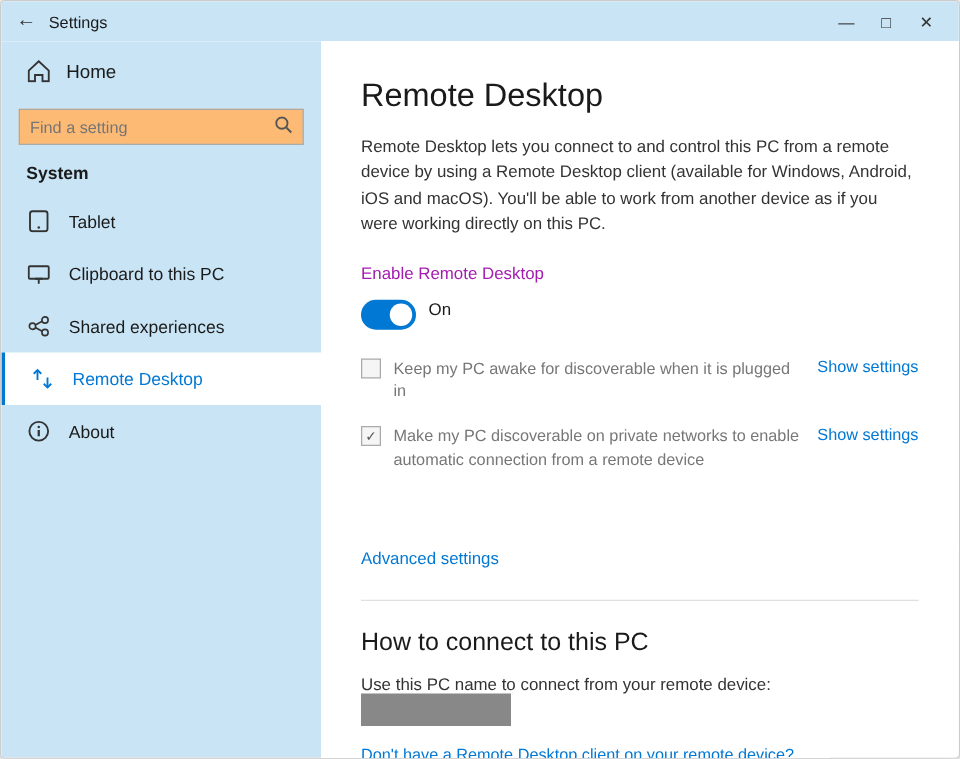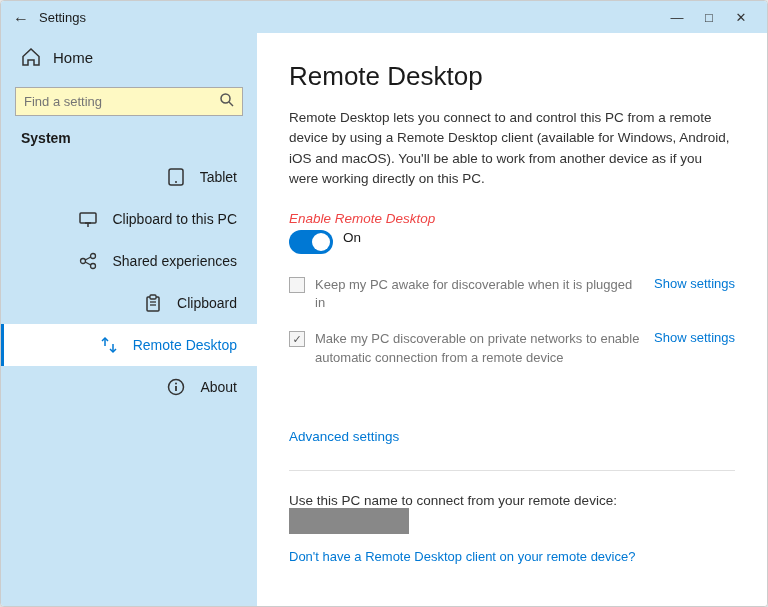--- a/index.html
+++ b/index.html
@@ -81,21 +81,21 @@
       gap: 12px;
       padding: 14px 20px;
       cursor: pointer;
       font-size: 15px;
       color: #1a1a1a;
     }
     .search-box {
       margin: 6px 14px 10px 14px;
       display: flex;
       align-items: center;
-      background: #fef9c3;
+      background: #fdba74;
       border: 1px solid #aaa;
       padding: 5px 8px;
       gap: 6px;
     }
     .search-input {
       border: none;
       outline: none;
       background: transparent;
       flex: 1;
       font-size: 13px;
@@ -109,21 +109,20 @@
     }
     .nav-item {
       display: flex;
       align-items: center;
       gap: 14px;
       padding: 11px 20px;
       cursor: pointer;
       font-size: 14px;
       color: #1a1a1a;
       position: relative;
-      justify-content: flex-end;
     }
     .nav-item.active {
       background: #fff;
       border-left: 3px solid #0078d4;
     }
     .nav-item.active .nav-label { color: #0078d4; font-weight: 500; }
     .nav-icon {
       width: 20px;
       height: 20px;
       display: flex;
@@ -147,23 +146,22 @@
     }
     .page-desc {
       font-size: 13.5px;
       color: #333;
       line-height: 1.5;
       margin-bottom: 22px;
     }
     .section-label {
       font-size: 13.5px;
       font-weight: 500;
-      color: #ef4444;
-      margin-bottom: 4px;
-      font-style: italic;
+      color: #a21caf;
+      margin-bottom: 14px;
     }
     .toggle-row {
       display: flex;
       gap: 10px;
       margin-bottom: 22px;
     }
     .toggle {
       width: 44px;
       height: 24px;
       background: #0078d4;
@@ -339,31 +337,20 @@
             <circle cx="14" cy="4" r="2.5" stroke="#333" stroke-width="1.3"></circle>
             <circle cx="4" cy="9" r="2.5" stroke="#333" stroke-width="1.3"></circle>
             <circle cx="14" cy="14" r="2.5" stroke="#333" stroke-width="1.3"></circle>
             <line x1="6.2" y1="8" x2="11.8" y2="5" stroke="#333" stroke-width="1.3"></line>
             <line x1="6.2" y1="10" x2="11.8" y2="13" stroke="#333" stroke-width="1.3"></line>
           </svg>
         </div>
         <span class="nav-label">Shared experiences</span>
       </div>
 
-      <div class="nav-item">
-        <div class="nav-icon">
-          <svg width="18" height="18" viewBox="0 0 18 18" fill="none">
-            <rect x="3" y="3" width="12" height="14" rx="1" stroke="#333" stroke-width="1.5"></rect>
-            <rect x="6" y="1" width="6" height="4" rx="1" stroke="#333" stroke-width="1.3" fill="#c8e4f5"></rect>
-            <line x1="6" y1="8" x2="12" y2="8" stroke="#333" stroke-width="1.3"></line>
-            <line x1="6" y1="11" x2="12" y2="11" stroke="#333" stroke-width="1.3"></line>
-          </svg>
-        </div>
-        <span class="nav-label">Clipboard</span>
-      </div>
 
       <div class="nav-item active">
         <div class="nav-icon">
           <svg width="18" height="18" viewBox="0 0 18 18" fill="none">
             <path d="M2 5L5 2L8 5" stroke="#0078d4" stroke-width="1.5" fill="none"></path>
             <path d="M16 13L13 16L10 13" stroke="#0078d4" stroke-width="1.5" fill="none"></path>
             <line x1="5" y1="2" x2="5" y2="10" stroke="#0078d4" stroke-width="1.5"></line>
             <line x1="13" y1="16" x2="13" y2="8" stroke="#0078d4" stroke-width="1.5"></line>
           </svg>
         </div>
@@ -409,18 +396,19 @@
         <div class="option-text-area">
           <span class="option-text">Make my PC discoverable on private networks to enable automatic connection from a remote device</span>
         </div>
         <a class="show-settings-link">Show settings</a>
       </div>
 
       <a class="advanced-link">Advanced settings</a>
 
       <hr class="divider">
 
+      <h2 class="how-title">How to connect to this PC</h2>
       <p class="how-desc">Use this PC name to connect from your remote device:</p>
       <div class="pc-name-box"></div>
       <a class="no-client-link">Don't have a Remote Desktop client on your remote device?</a>
     </div>
   </div>
 </div>
 
 </body></html>

